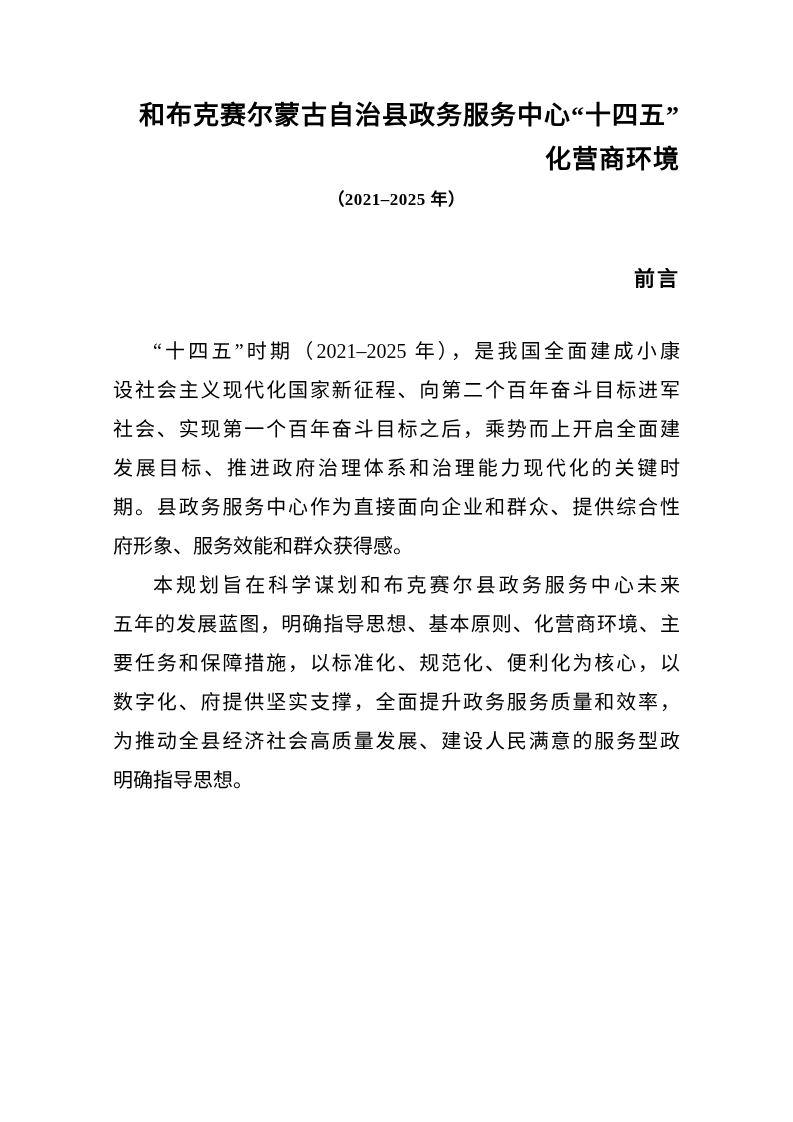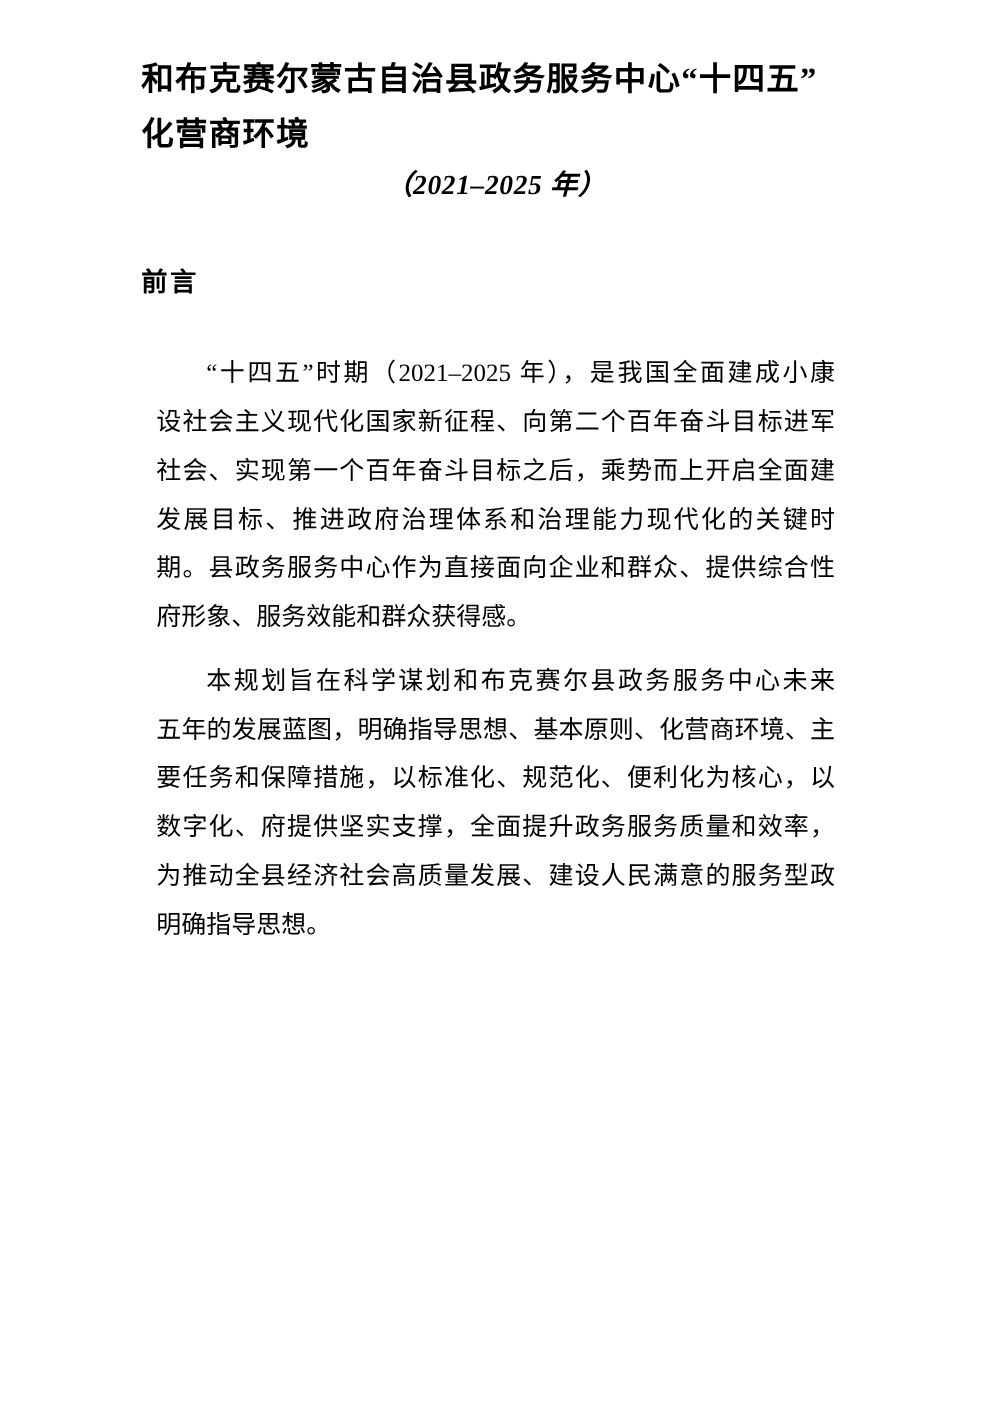--- a/index.html
+++ b/index.html
@@ -13,52 +13,51 @@
     overflow: hidden;
   }
   .page {
     position: relative;
     width: 793px;
     height: 1122px;
     background: #ffffff;
     padding: 0 113px;
   }
   .title {
-    margin-top: 42px;
-    text-align: left;
+    margin-top: 94px;
+    text-align: right;
     font-weight: bold;
     font-size: 26px;
     line-height: 44px;
     letter-spacing: 1px;
   }
   .title .t-line { display: block; }
   .title-years {
     text-align: center;
     font-weight: bold;
-    font-size: 22px;
+    font-size: 17px;
     line-height: 34px;
     margin-top: 1px;
     letter-spacing: 0.5px;
-    font-style: italic;
   }
   .section-heading {
     margin-top: 48px;
-    text-align: left;
-    font-family: Liberation Sans, sans-serif;
+    text-align: right;
+    font-family: Liberation Serif, serif;
     font-weight: bold;
     font-size: 21px;
     line-height: 28px;
     letter-spacing: 2px;
   }
   .body-text {
     margin-top: 39px;
     font-size: 20px;
     line-height: 39px;
   }
-  .para { margin: 12px; }
+  .para { margin: 0; }
   .line {
     text-align: justify;
     text-align-last: justify;
     overflow: hidden;
     white-space: nowrap;
   }
   .line.first { text-indent: 2em; }
   .line.last { text-align-last: left; }
 </style>
 </head>

